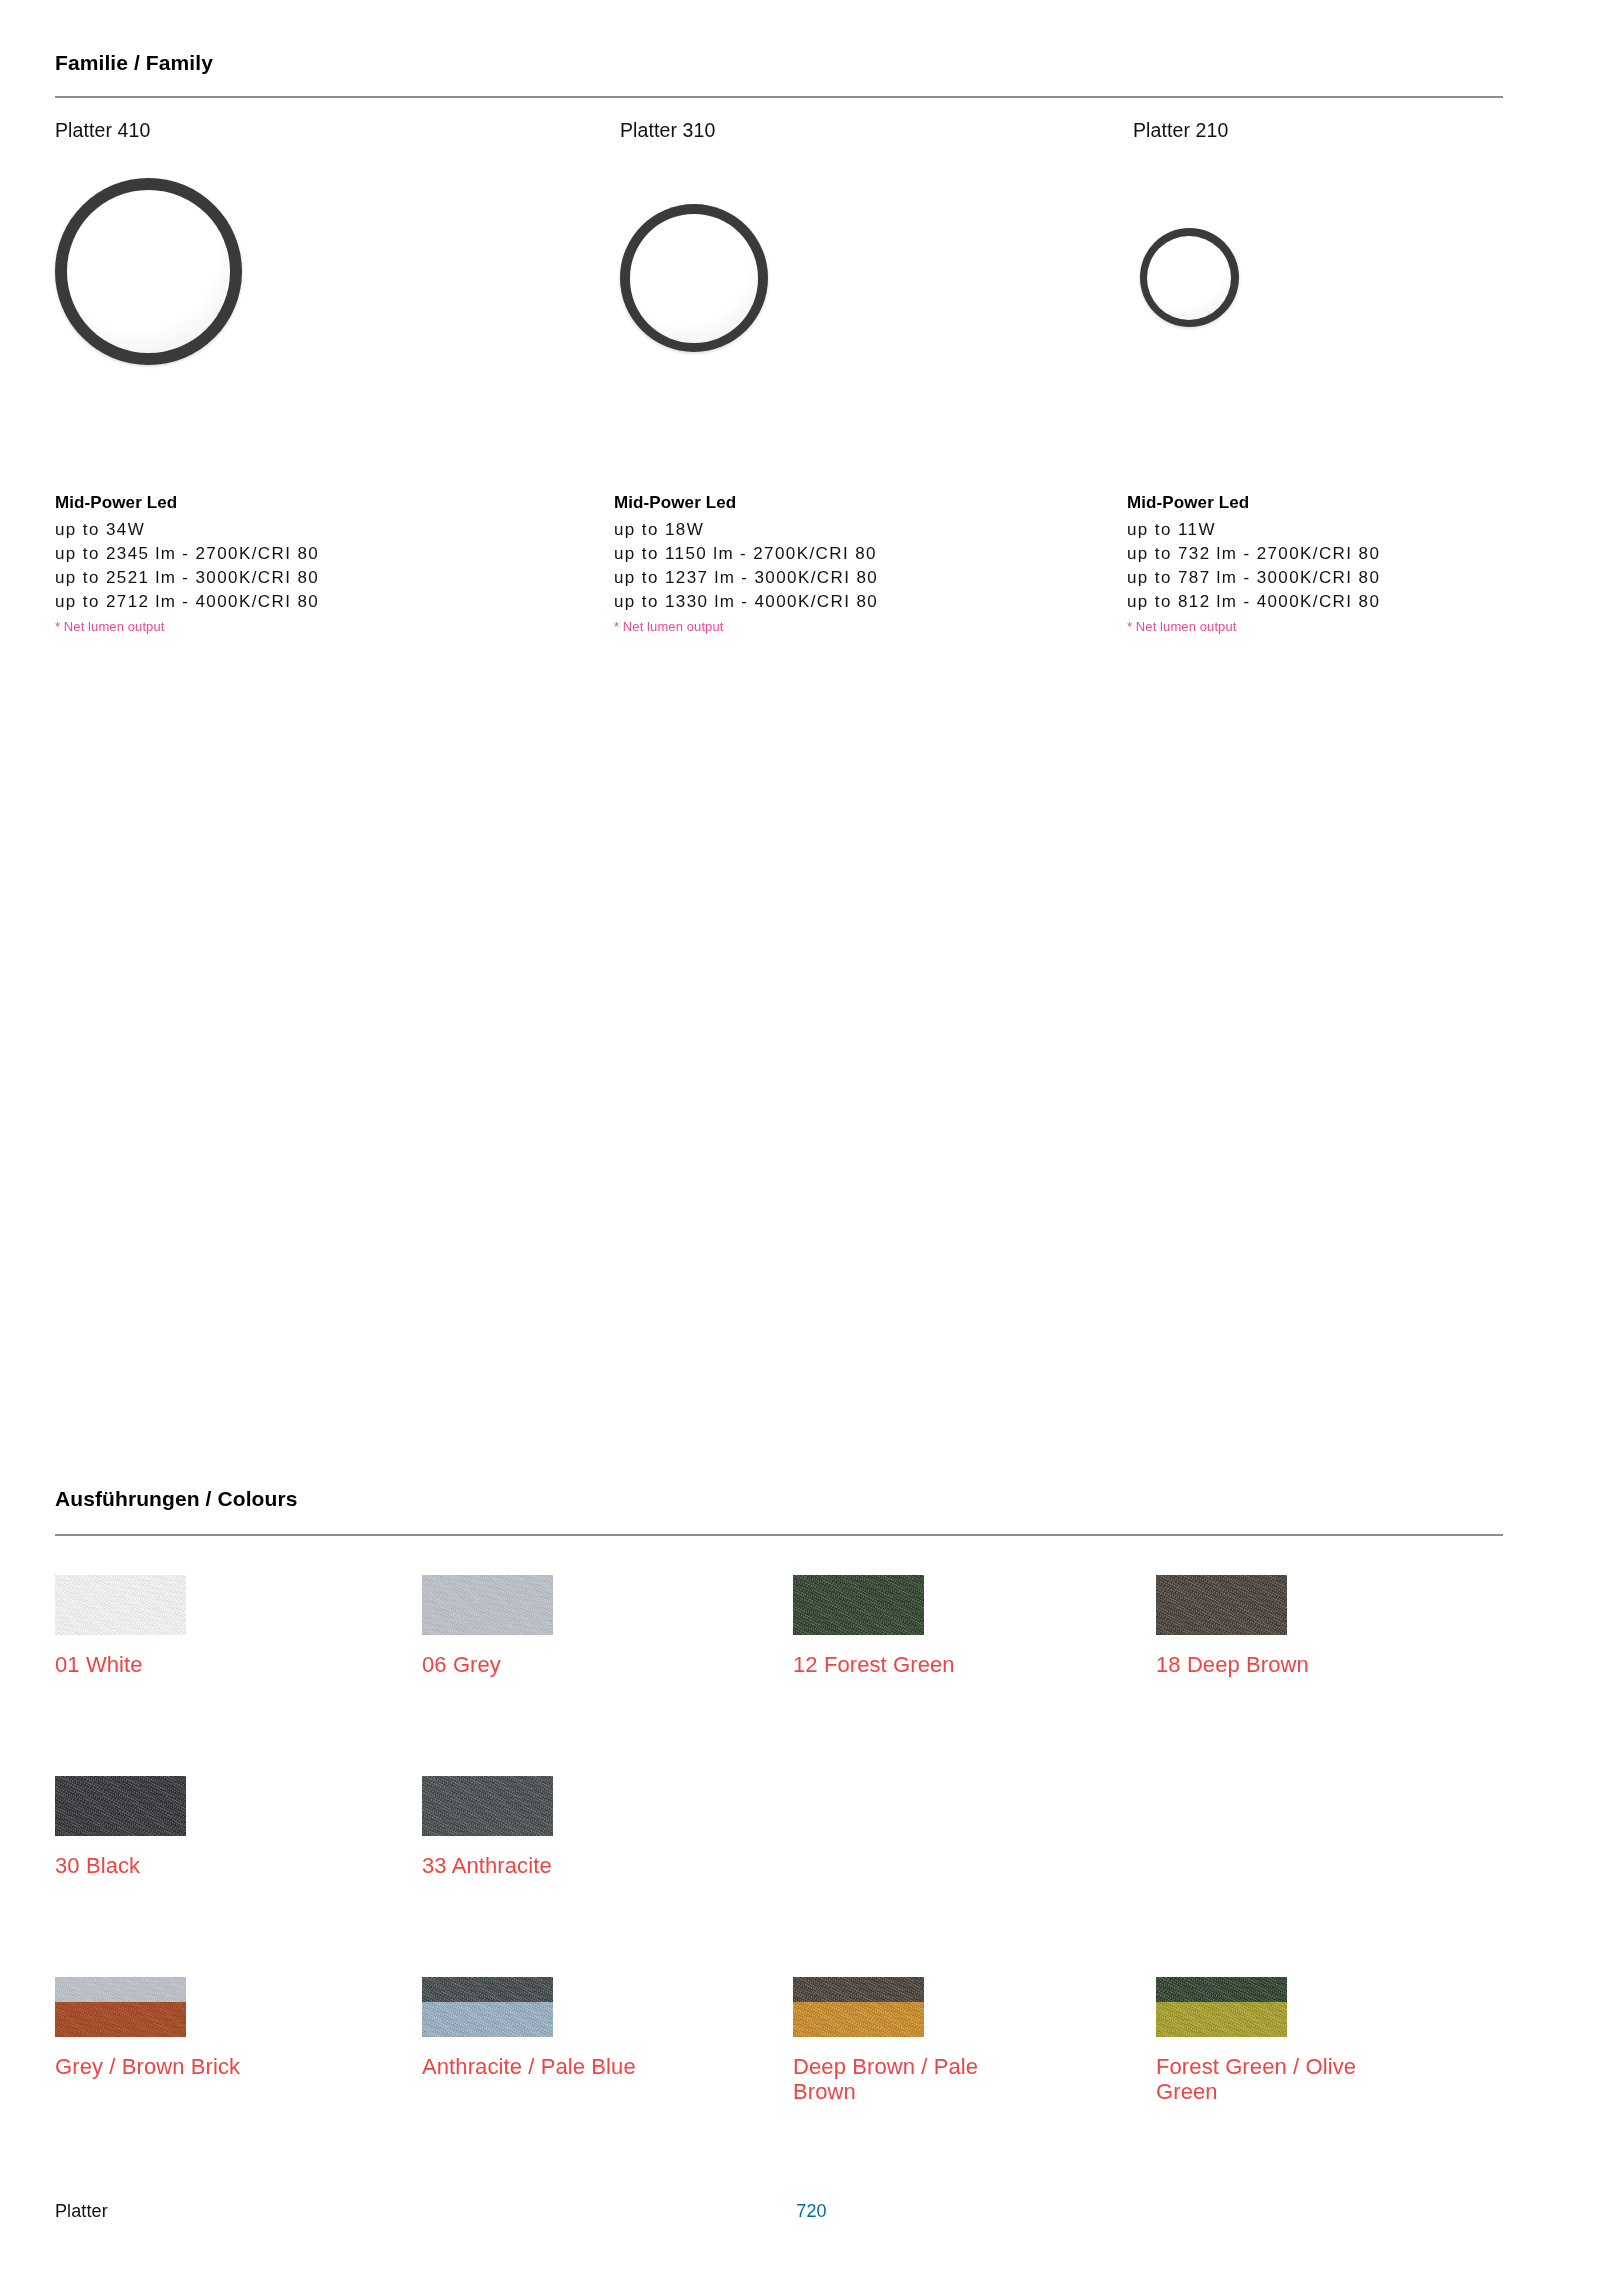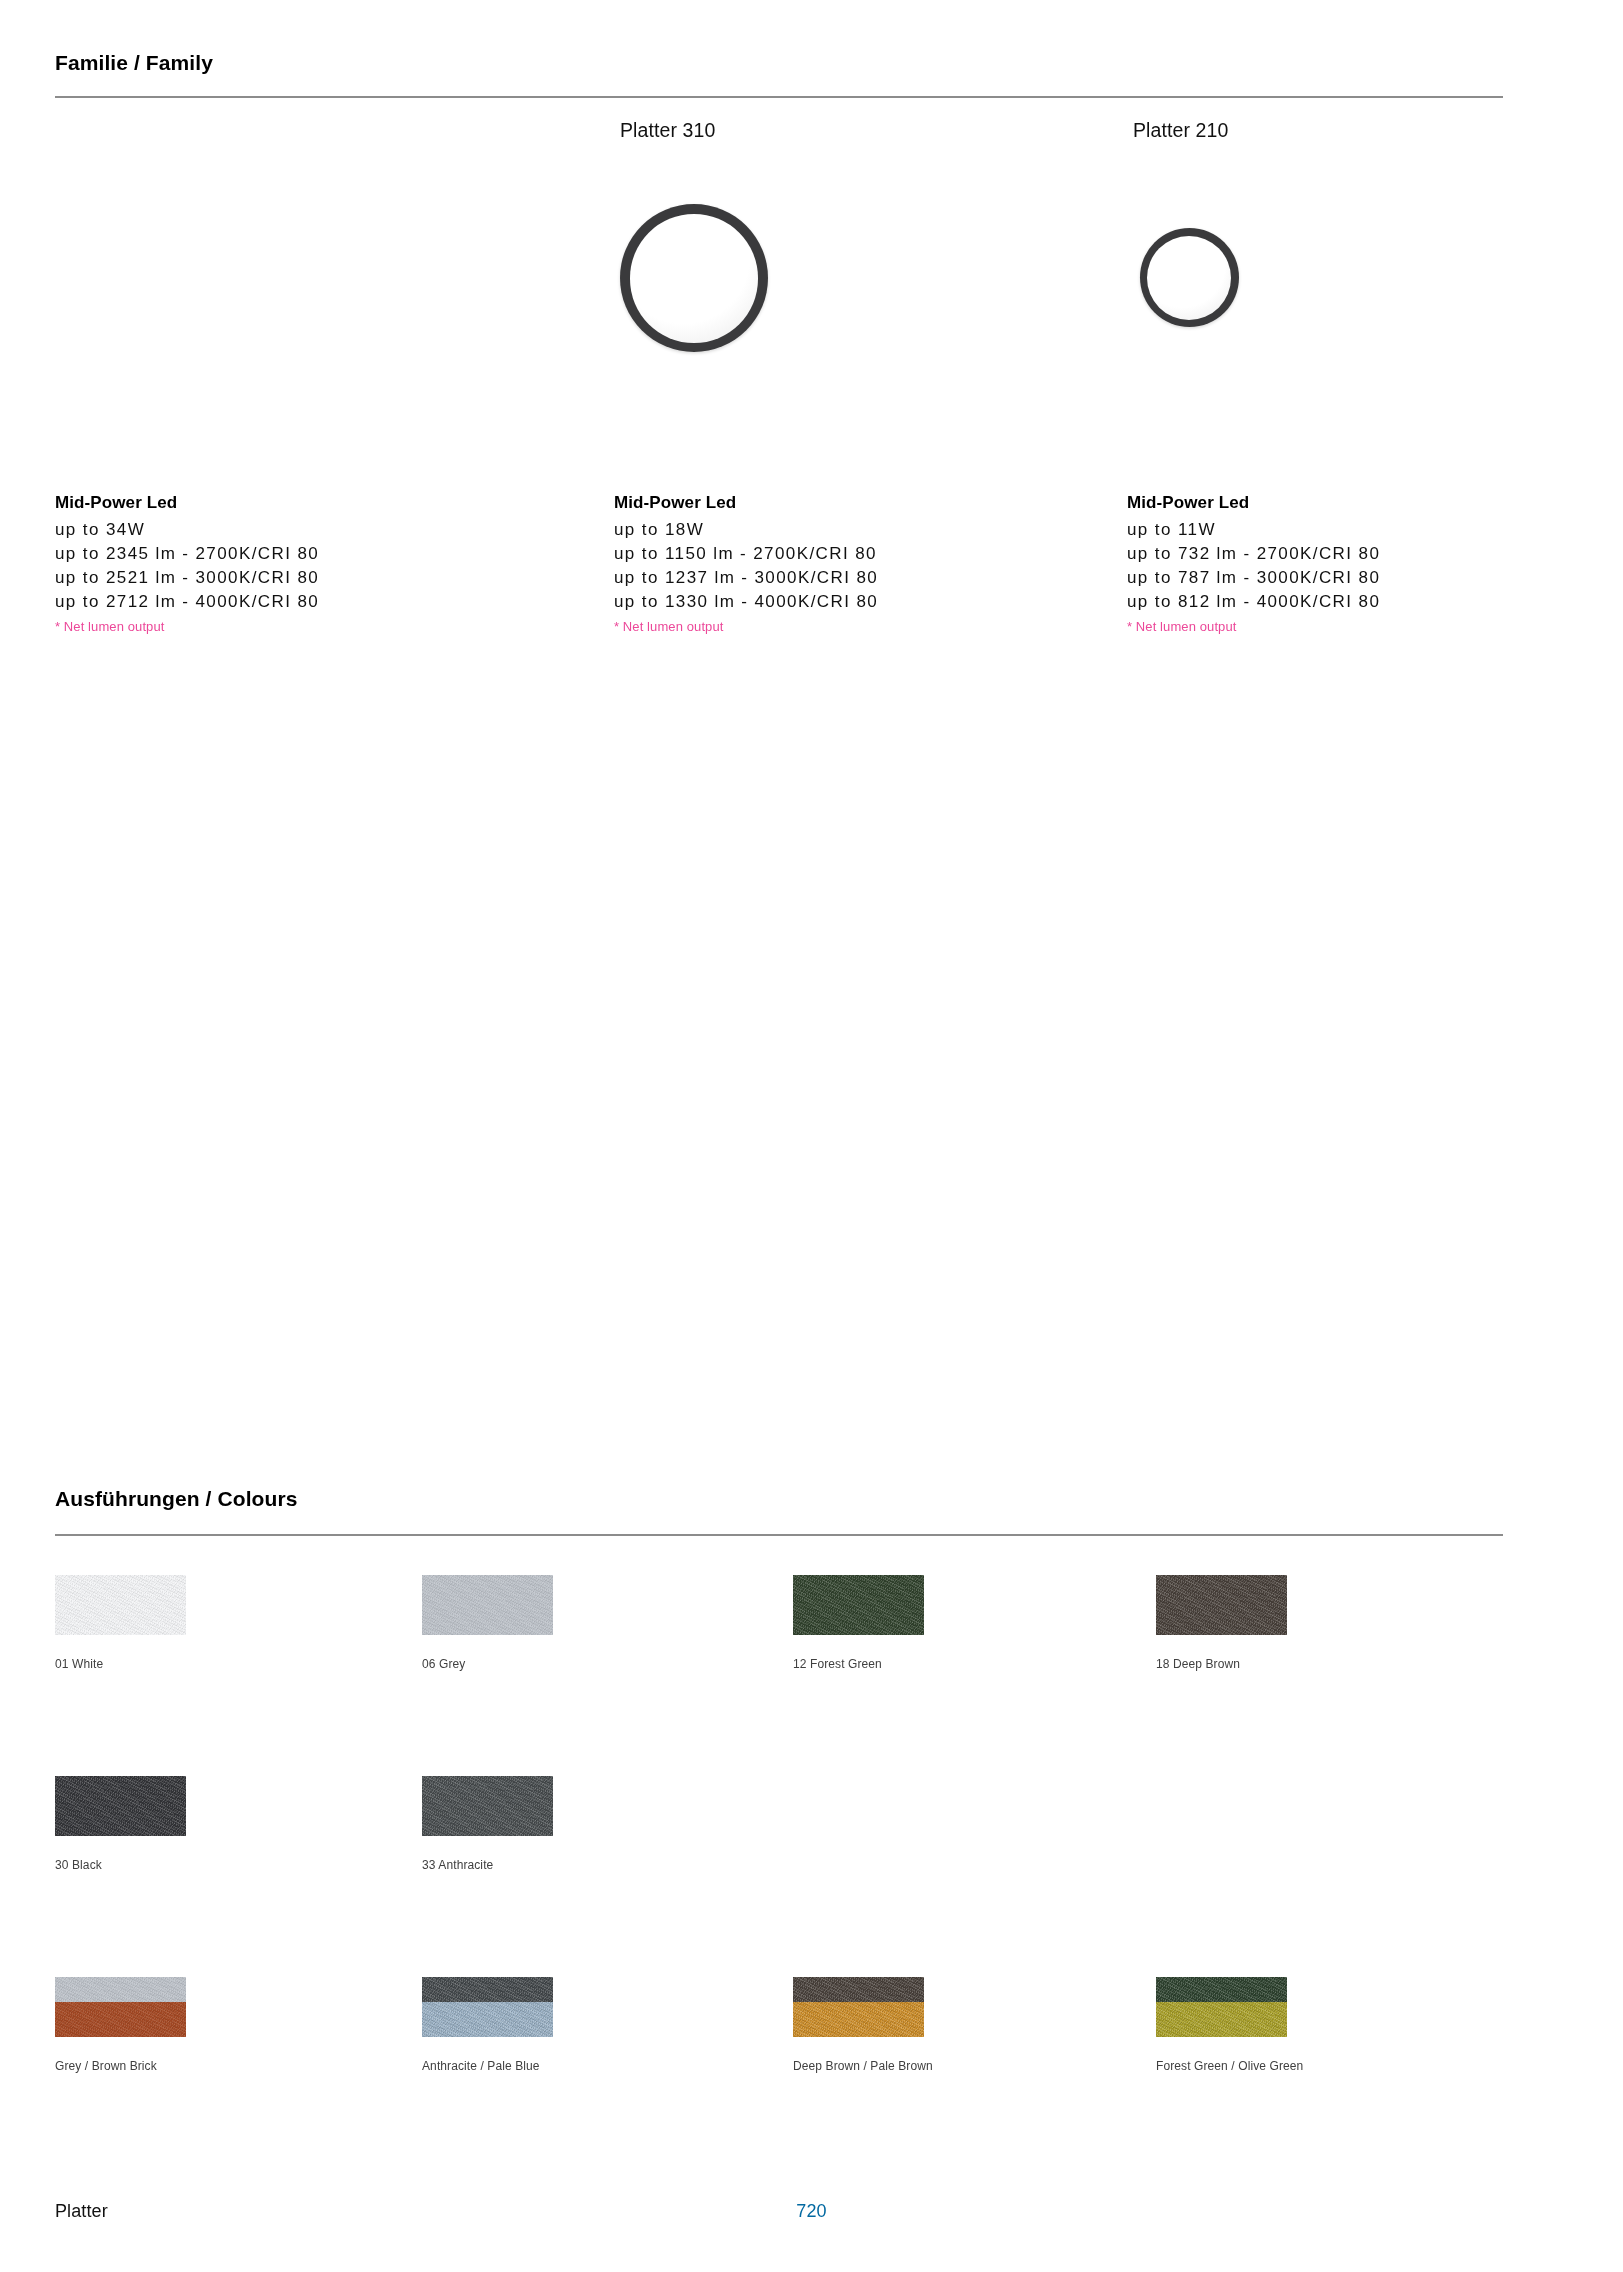--- a/index.html
+++ b/index.html
@@ -162,23 +162,23 @@
     opacity: 0.5;
     background-image:
       repeating-linear-gradient(27deg, rgba(255,255,255,0.30) 0px, rgba(255,255,255,0.30) 0.6px, rgba(0,0,0,0.16) 0.6px, rgba(0,0,0,0.16) 1.3px, rgba(255,255,255,0.0) 1.3px, rgba(255,255,255,0.0) 2.6px),
       repeating-linear-gradient(-53deg, rgba(0,0,0,0.18) 0px, rgba(0,0,0,0.18) 0.6px, rgba(255,255,255,0.22) 0.6px, rgba(255,255,255,0.22) 1.3px, rgba(0,0,0,0.0) 1.3px, rgba(0,0,0,0.0) 3.2px),
       repeating-linear-gradient(80deg, rgba(255,255,255,0.16) 0px, rgba(255,255,255,0.16) 0.6px, rgba(0,0,0,0.10) 0.6px, rgba(0,0,0,0.10) 1.9px);
   }
   .chip.light::after { opacity: 0.30; }
 
   .swatch-label {
     margin-top: 17px;
-    font-size: 12px;
+    font-size: 22px;
     line-height: 25px;
-    color: #404040;
+    color: #ef4444;
     letter-spacing: 0.1px;
     max-width: 221px;
   }
 
   
   .footer-left {
     position: absolute;
     left: 55px;
     top: 2201px;
     font-size: 18px;
@@ -197,20 +197,28 @@
   }
 </style>
 </head>
 <body>
 
 <div class="page">
 
   <div class="section-title" id="family-title">Familie / Family</div>
   <div class="rule" id="family-rule"></div>
 
+  <div class="product-col c1">
+    <div class="product-name">Platter 410</div>
+    <div class="lamp-stage">
+      <div class="lamp l410">
+        <div class="diffuser"></div>
+      </div>
+    </div>
+  </div>
 
   <div class="product-col c2">
     <div class="product-name">Platter 310</div>
     <div class="lamp-stage">
       <div class="lamp l310">
         <div class="diffuser"></div>
       </div>
     </div>
   </div>
 

